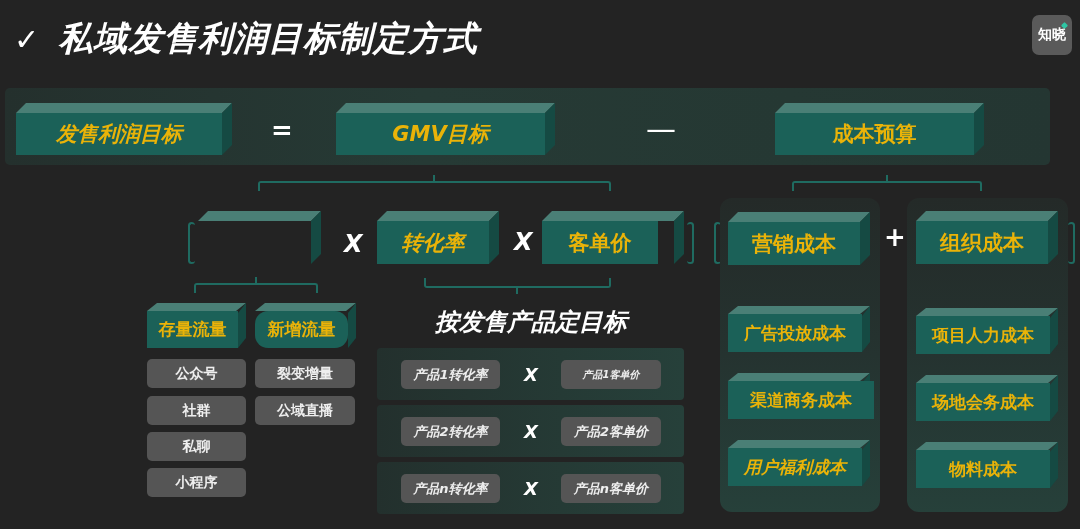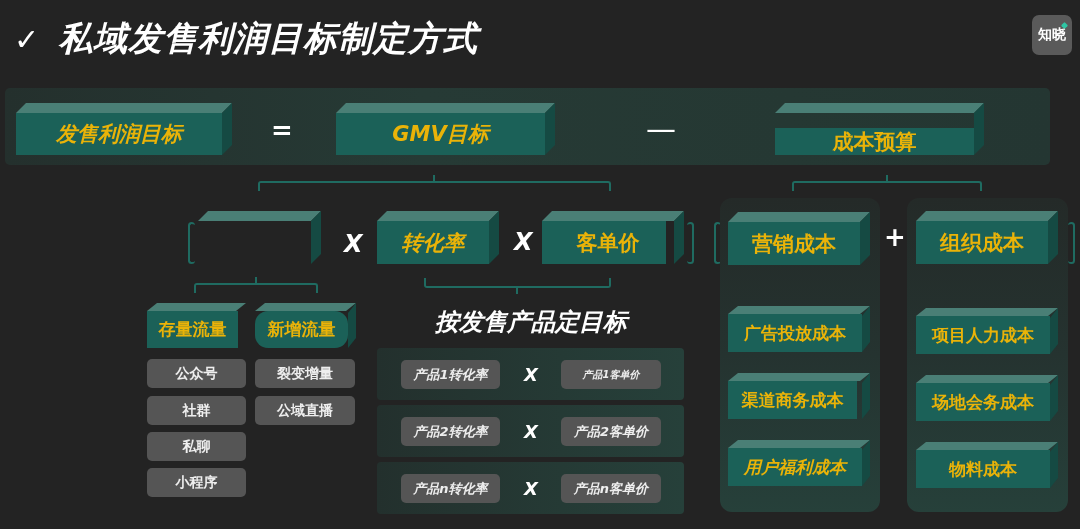--- a/index.html
+++ b/index.html
@@ -55,21 +55,21 @@
 <div class="box" style="left:336px;top:103px;width:219px;height:52px;">
   <div class="top" style="width:219px;height:10px;"></div>
   <div class="side" style="width:10px;height:52px;"></div>
   <div class="front" style="width:209px;height:42px;font-size:21px;">GMV目标</div>
 </div>
 <div class="op" style="left:646px;top:114px;font-size:30px;font-weight:normal;">—</div>
 
 <div class="box" style="left:775px;top:103px;width:209px;height:52px;">
   <div class="top" style="width:209px;height:10px;"></div>
   <div class="side" style="width:10px;height:52px;"></div>
-  <div class="front" style="width:199px;height:27px;font-size:21px;font-style:normal;">成本预算</div>
+  <div class="front" style="width:199px;height:42px;font-size:21px;font-style:normal;">成本预算</div>
 </div>
 
 <div class="bracket" style="left:258px;top:181px;width:349px;">
   <div class="tick" style="left:173px;"></div>
 </div>
 <div class="bracket" style="left:792px;top:181px;width:186px;">
   <div class="tick" style="left:92px;"></div>
 </div>
 
 <div class="sidebr l" style="left:188px;top:222px;height:38px;"></div>
@@ -84,31 +84,31 @@
 <div class="box" style="left:377px;top:211px;width:122px;height:53px;">
   <div class="top" style="width:122px;height:10px;"></div>
   <div class="side" style="width:10px;height:53px;"></div>
   <div class="front" style="width:112px;height:43px;font-size:21px;">转化率</div>
 </div>
 <div class="op" style="left:514px;top:230px;font-size:24px;font-style:italic;">X</div>
 
 <div class="box" style="left:542px;top:211px;width:142px;height:53px;">
   <div class="top" style="width:142px;height:10px;"></div>
   <div class="side" style="width:10px;height:53px;"></div>
-  <div class="front" style="width:116px;height:43px;font-size:21px;font-style:normal;padding-left:8px;">客单价</div>
+  <div class="front" style="width:116px;height:43px;font-size:21px;font-style:normal;">客单价</div>
 </div>
 
 <div class="bracket" style="left:194px;top:283px;width:120px;">
   <div class="tick" style="left:59px;"></div>
 </div>
 <div class="bracket" style="left:424px;top:278px;width:183px;transform:scaleY(-1);">
   <div class="tick" style="left:90px;"></div>
 </div>
 
-<div class="box" style="left:147px;top:303px;width:99px;height:45px;padding-left:28px;">
+<div class="box" style="left:147px;top:303px;width:99px;height:45px;">
   <div class="top" style="width:99px;height:8px;"></div>
   <div class="side" style="width:8px;height:45px;"></div>
   <div class="front" style="width:91px;height:37px;font-size:17px;font-style:normal;">存量流量</div>
 </div>
 <div class="box" style="left:255px;top:303px;width:101px;height:45px;">
   <div class="top" style="width:101px;height:8px;"></div>
   <div class="side" style="width:8px;height:45px;"></div>
   <div class="front" style="width:93px;height:37px;font-size:17px;font-style:normal;border-radius:13px;">新增流量</div>
 </div>
 
@@ -155,21 +155,21 @@
 </div>
 
 <div class="box" style="left:728px;top:306px;width:142px;height:46px;">
   <div class="top" style="width:142px;height:8px;"></div>
   <div class="side" style="width:8px;height:46px;"></div>
   <div class="front" style="width:134px;height:38px;font-size:17px;font-style:normal;">广告投放成本</div>
 </div>
 <div class="box" style="left:728px;top:373px;width:142px;height:46px;">
   <div class="top" style="width:142px;height:8px;"></div>
   <div class="side" style="width:8px;height:46px;"></div>
-  <div class="front" style="width:129px;height:38px;font-size:17px;font-style:normal;">渠道商务成本</div>
+  <div class="front" style="width:146px;height:38px;font-size:17px;font-style:normal;">渠道商务成本</div>
 </div>
 <div class="box" style="left:728px;top:440px;width:142px;height:46px;">
   <div class="top" style="width:142px;height:8px;"></div>
   <div class="side" style="width:8px;height:46px;"></div>
   <div class="front" style="width:134px;height:38px;font-size:17px;">用户福利成本</div>
 </div>
 
 <div class="box" style="left:916px;top:308px;width:142px;height:46px;">
   <div class="top" style="width:142px;height:8px;"></div>
   <div class="side" style="width:8px;height:46px;"></div>

